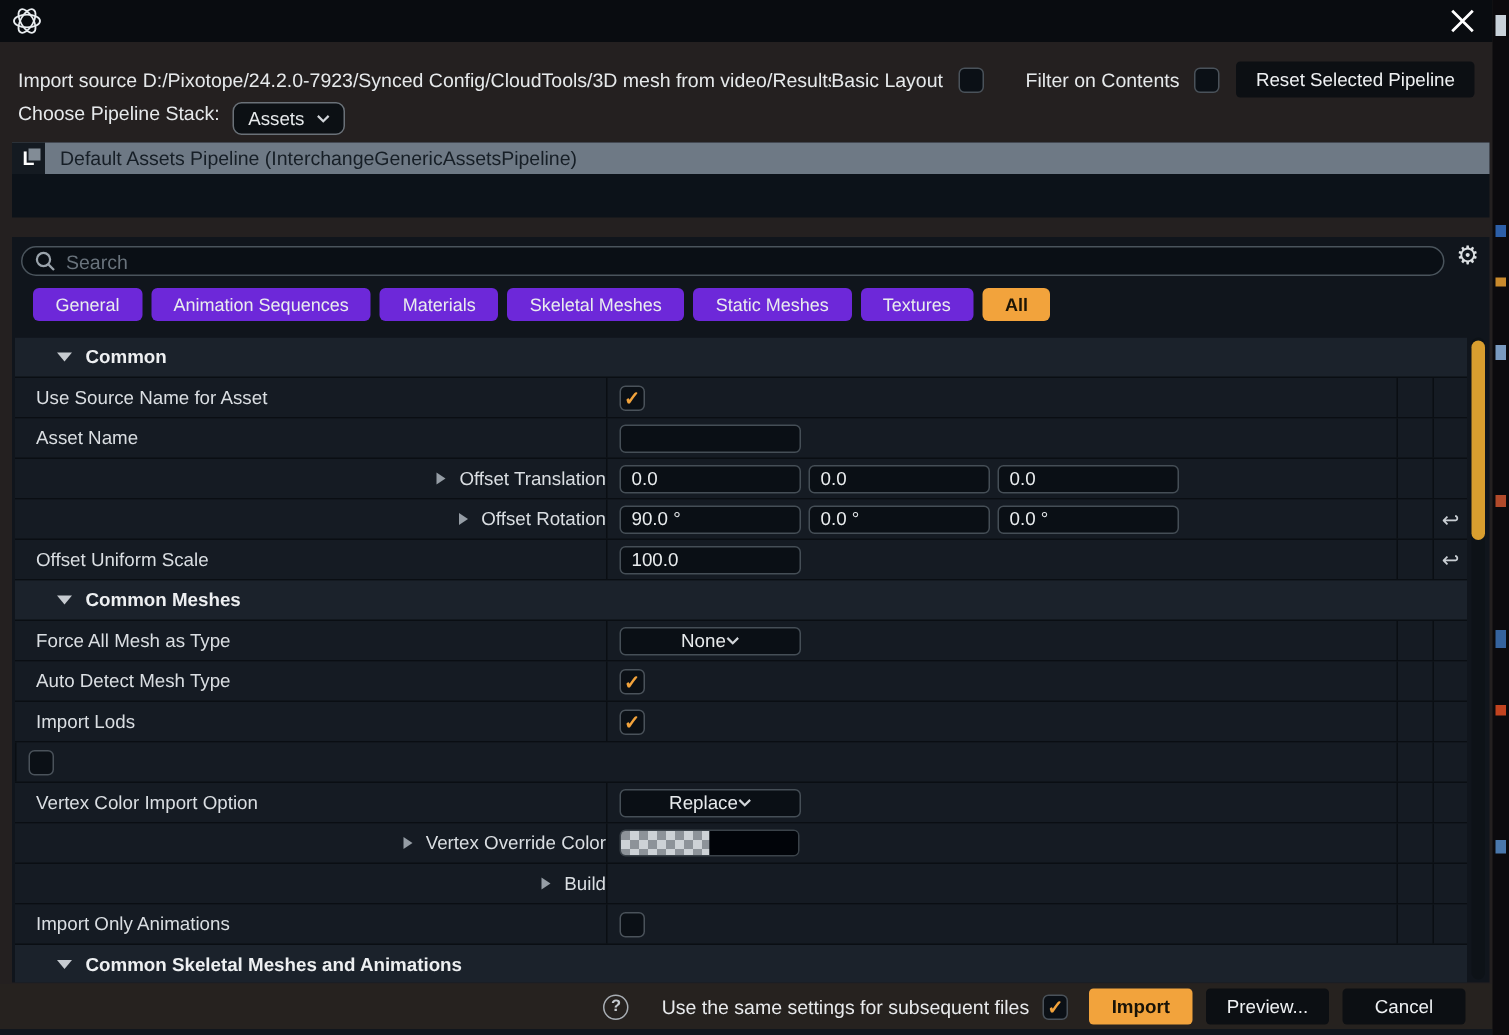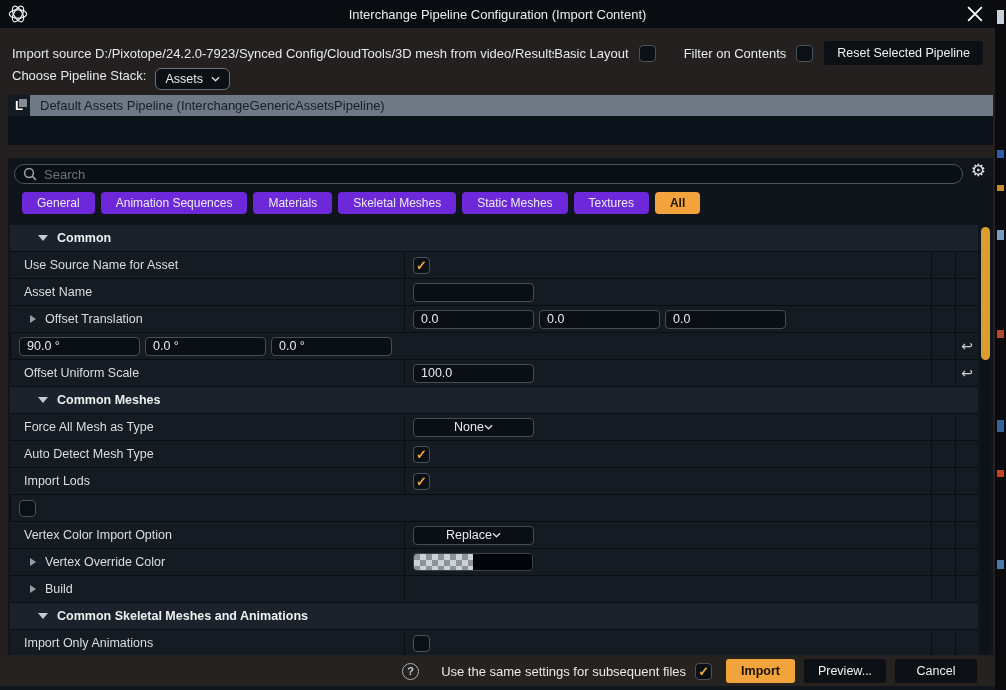--- a/index.html
+++ b/index.html
@@ -60,21 +60,21 @@
   .prow { height:27px; border-bottom:1px solid #0A0E13; display:flex; background:#151B23;
     align-items:stretch; }
   .prow.hdr { background:#1B222B; align-items:center; padding-left:28px; gap:9px; }
   .hdr-label { font-size:12.5px; font-weight:bold; color:#EDEFF1; }
   .tri-down { width:0; height:0; border-left:5px solid transparent; border-right:5px solid transparent;
     border-top:6px solid #C6CBD0; cursor:pointer; }
   .tri-right { width:0; height:0; border-top:4.5px solid transparent; border-bottom:4.5px solid transparent;
     border-left:6px solid #959DA5; margin-right:9px; cursor:pointer; flex:none; }
   .label-cell { width:394px; display:flex; align-items:center; padding-left:14px; color:#DADEE2;
     font-size:12.5px; flex:none; }
-  .label-cell.exp { padding-left:20px; }
+  .label-cell.exp { padding-left:20px;justify-content:flex-end; }
   .value-cell { flex:1; border-left:1px solid #0A0E13; display:flex; align-items:center;
     padding-left:8px; gap:5px; }
   .colA { width:24px; border-left:1px solid #0A0E13; flex:none; }
   .colB { width:23px; border-left:1px solid #0A0E13; flex:none; display:flex; align-items:center;
     justify-content:center; }
   .reset-arrow { color:#C9CED3; font-size:14px; cursor:pointer; line-height:14px; }
   .field { width:121px; height:19px; background:#0A0F15; border:1px solid #454E56; border-radius:4px;
     color:#E8EBED; font-size:12.5px; font-family:inherit; padding:0 7px; outline:none; }
   .select { width:121px; height:19px; background:#0A0F15; border:1px solid #454E56; border-radius:4px;
     color:#E8EBED; font-size:12.5px; display:flex; align-items:center; justify-content:center;
@@ -118,21 +118,20 @@
 <div class="dialog">
 
   <div class="titlebar">
     <svg class="logo" viewBox="0 0 24 24">
       <g fill="none" stroke="#E8ECEF" stroke-width="1.3">
         <ellipse cx="12" cy="12" rx="9.5" ry="4.6"></ellipse>
         <ellipse cx="12" cy="12" rx="9.5" ry="4.6" transform="rotate(60 12 12)"></ellipse>
         <ellipse cx="12" cy="12" rx="9.5" ry="4.6" transform="rotate(120 12 12)"></ellipse>
       </g>
     </svg>
-    <div class="win-title">Interchange Pipeline Configuration (Import Content)</div>
     <svg class="close-btn" viewBox="0 0 14 14">
       <path d="M1 1 L13 13 M13 1 L1 13" stroke="#FFFFFF" stroke-width="1.6" fill="none"></path>
     </svg>
   </div>
 
   <div class="hrow1">
     <div class="import-src">Import source D:/Pixotope/24.2.0-7923/Synced Config/CloudTools/3D mesh from video/Results</div>
     <span class="hlabel" style="margin-right:10px;">Basic Layout</span>
     <span class="checkbox" style="margin-right:28px;"></span>
     <span class="hlabel" style="margin-right:10px;">Filter on Contents</span>
@@ -214,20 +213,24 @@
           </div>
           <div class="value-cell">
             <input class="field" value="0.0" style="">
             <input class="field" value="0.0" style="">
             <input class="field" value="0.0" style="">
           </div>
           <div class="colA"></div>
           <div class="colB"></div>
         </div>
         <div class="prow">
+          <div class="label-cell exp">
+            <span class="tri-right"></span>
+            <span>Offset Rotation</span>
+          </div>
           <div class="value-cell">
             <input class="field" value="90.0 °" style="">
             <input class="field" value="0.0 °" style="">
             <input class="field" value="0.0 °" style="">
           </div>
           <div class="colA"></div>
           <div class="colB">
             <span class="reset-arrow">↩</span>
           </div>
         </div>
@@ -324,33 +327,33 @@
         </div>
         <div class="prow">
           <div class="label-cell exp">
             <span class="tri-right"></span>
             <span>Build</span>
           </div>
           <div class="value-cell"></div>
           <div class="colA"></div>
           <div class="colB"></div>
         </div>
+        <div class="prow">
+          <div class="label-cell">
+            <span>Import Only Animations</span>
+          </div>
+          <div class="value-cell">
+            <span class="checkbox"></span>
+          </div>
+          <div class="colA"></div>
+          <div class="colB"></div>
+        </div>
         <div class="prow hdr">
           <span class="tri-down"></span>
           <span class="hdr-label">Common Skeletal Meshes and Animations</span>
-        </div>
-        <div class="prow">
-          <div class="label-cell">
-            <span>Import Only Animations</span>
-          </div>
-          <div class="value-cell">
-            <span class="checkbox"></span>
-          </div>
-          <div class="colA"></div>
-          <div class="colB"></div>
         </div>
       </div>
 
     <div class="vtrack">
       <div class="vthumb"></div>
     </div>
   </div>
 
   <div class="footer">
     <div class="footer-content">

